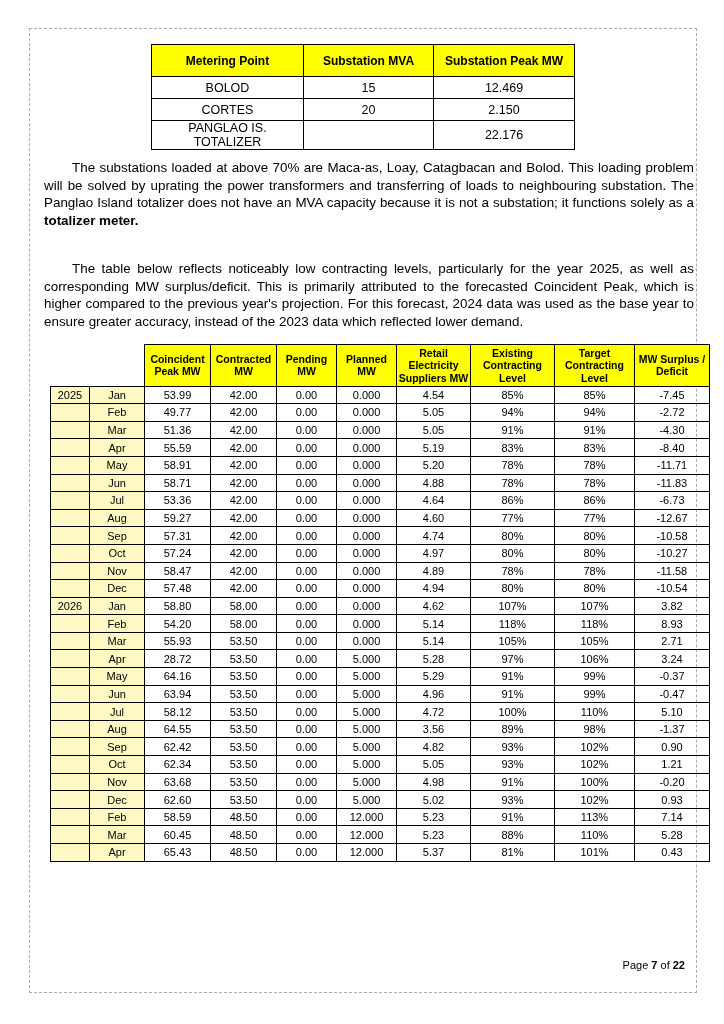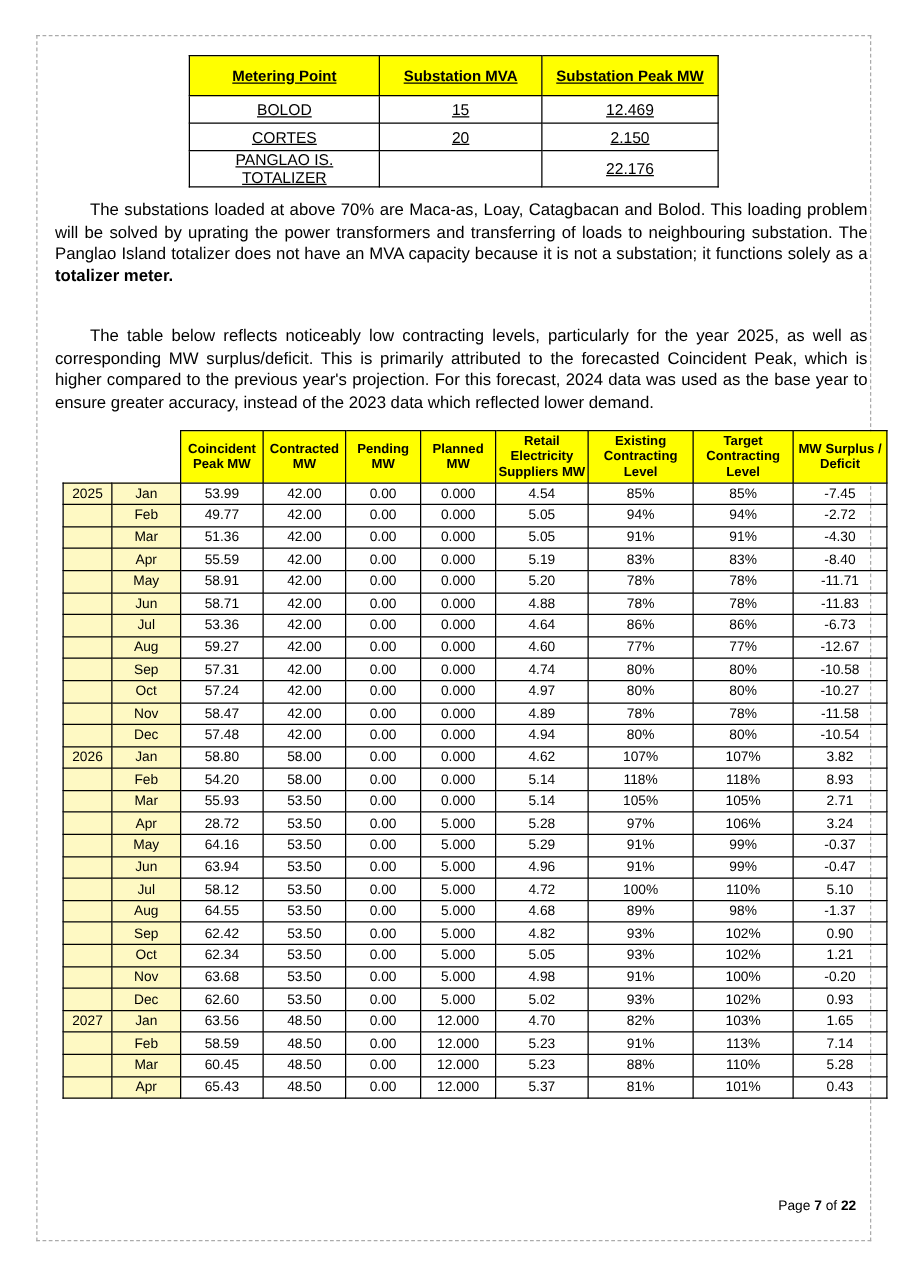--- a/index.html
+++ b/index.html
@@ -21,21 +21,20 @@
     height: 965px;
     border: 1px dashed #ababab;
   }
 
   
   table.metering {
     border-collapse: collapse;
     table-layout: fixed;
     width: 423px;
     margin: 15px auto 0 auto;
-    text-decoration: underline;
   }
   table.metering th {
     background: #FFFF00;
     border: 1px solid #000;
     font-weight: bold;
     font-size: 12px;
     height: 32px;
     padding: 0 2px;
     text-align: center;
   }
@@ -402,21 +401,21 @@
             <td class="data-cell">110%</td>
             <td class="data-cell">5.10</td>
           </tr>
           <tr>
             <td class="year-cell"></td>
             <td class="month-cell">Aug</td>
             <td class="data-cell">64.55</td>
             <td class="data-cell">53.50</td>
             <td class="data-cell">0.00</td>
             <td class="data-cell">5.000</td>
-            <td class="data-cell">4.68</td>
+            <td class="data-cell">3.56</td>
             <td class="data-cell">89%</td>
             <td class="data-cell">98%</td>
             <td class="data-cell">-1.37</td>
           </tr>
           <tr>
             <td class="year-cell"></td>
             <td class="month-cell">Sep</td>
             <td class="data-cell">62.42</td>
             <td class="data-cell">53.50</td>
             <td class="data-cell">0.00</td>
@@ -454,32 +453,20 @@
             <td class="year-cell"></td>
             <td class="month-cell">Dec</td>
             <td class="data-cell">62.60</td>
             <td class="data-cell">53.50</td>
             <td class="data-cell">0.00</td>
             <td class="data-cell">5.000</td>
             <td class="data-cell">5.02</td>
             <td class="data-cell">93%</td>
             <td class="data-cell">102%</td>
             <td class="data-cell">0.93</td>
-          </tr>
-          <tr>
-            <td class="year-cell">2027</td>
-            <td class="month-cell">Jan</td>
-            <td class="data-cell">63.56</td>
-            <td class="data-cell">48.50</td>
-            <td class="data-cell">0.00</td>
-            <td class="data-cell">12.000</td>
-            <td class="data-cell">4.70</td>
-            <td class="data-cell">82%</td>
-            <td class="data-cell">103%</td>
-            <td class="data-cell">1.65</td>
           </tr>
           <tr>
             <td class="year-cell"></td>
             <td class="month-cell">Feb</td>
             <td class="data-cell">58.59</td>
             <td class="data-cell">48.50</td>
             <td class="data-cell">0.00</td>
             <td class="data-cell">12.000</td>
             <td class="data-cell">5.23</td>
             <td class="data-cell">91%</td>

